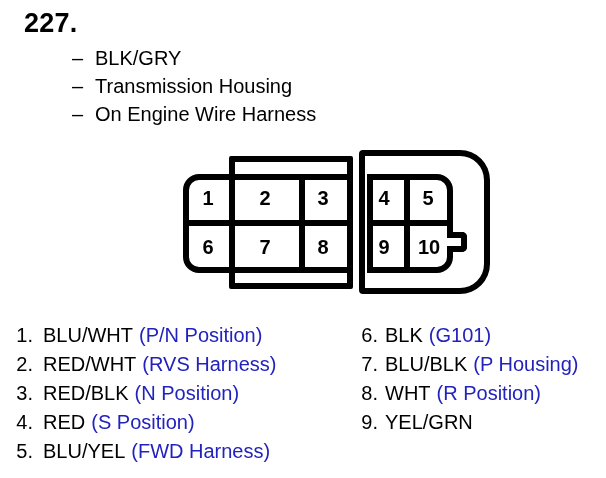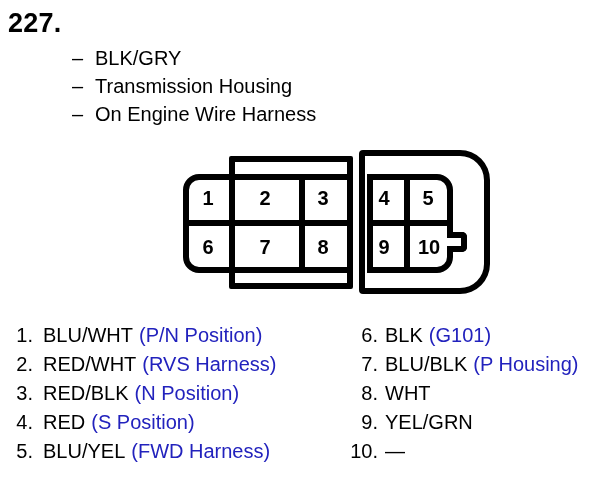--- a/index.html
+++ b/index.html
@@ -2,21 +2,21 @@
 <html><head>
 <meta charset="utf-8">
 <style>
   html,body { margin:0; padding:0; background:#fff; }
   .page {
     position:relative; width:606px; height:478px; background:#ffffff;
     font-family:"Liberation Sans", sans-serif; color:#000; overflow:hidden;
   }
 
   
-  .title-row { position:absolute; left:8px; top:8px; display:flex;
+  .title-row { position:absolute; left:24px; top:8px; display:flex;
                font-weight:bold; font-size:27px; letter-spacing:0.2px;flex-direction:column; }
   .title-num { width:67px; }
 
   .notes { position:absolute; left:72px; top:44px; font-size:20px; line-height:28px; }
   .note-row { display:flex; }
   .note-bullet { width:23px; }
 
   
   .connector { position:absolute; left:0; top:0; width:606px; height:478px; }
   .shape { position:absolute; border:6px solid #000; background:transparent; box-sizing:border-box; }
@@ -128,25 +128,21 @@
       <span class="pos">(G101)</span>
     </div>
     <div class="pin-row">
       <span class="pin-num">7.</span>
       <span class="wire">BLU/BLK</span>
       <span class="pos">(P Housing)</span>
     </div>
     <div class="pin-row">
       <span class="pin-num">8.</span>
       <span class="wire">WHT</span>
+      <span class="pos">(R Position)</span>
     </div>
     <div class="pin-row">
       <span class="pin-num">9.</span>
       <span class="wire">YEL/GRN</span>
-    </div>
-    <div class="pin-row">
-      <span class="pin-num">10.</span>
-      <span class="wire">—</span>
-      <span class="pos"></span>
     </div>
   </div>
 
 </div>
 
 </body></html>

